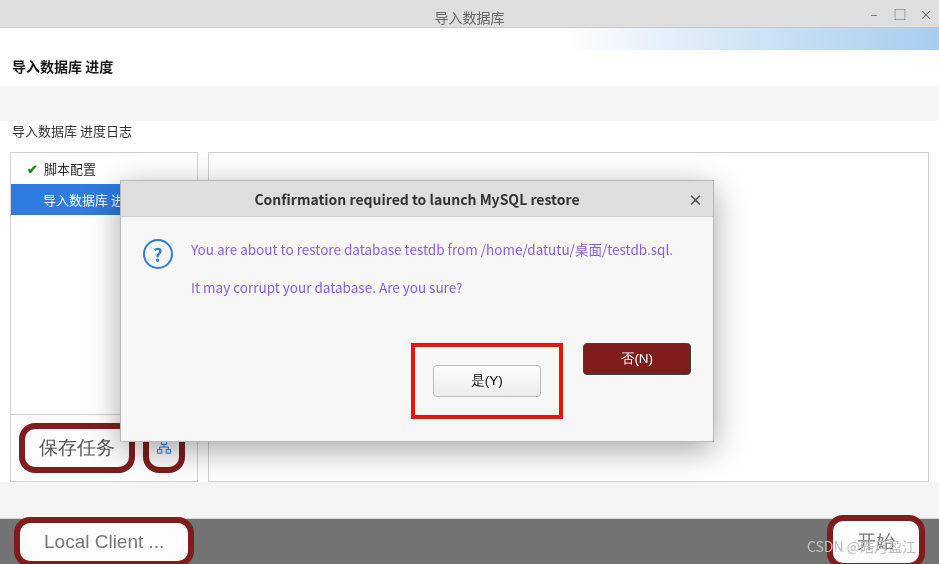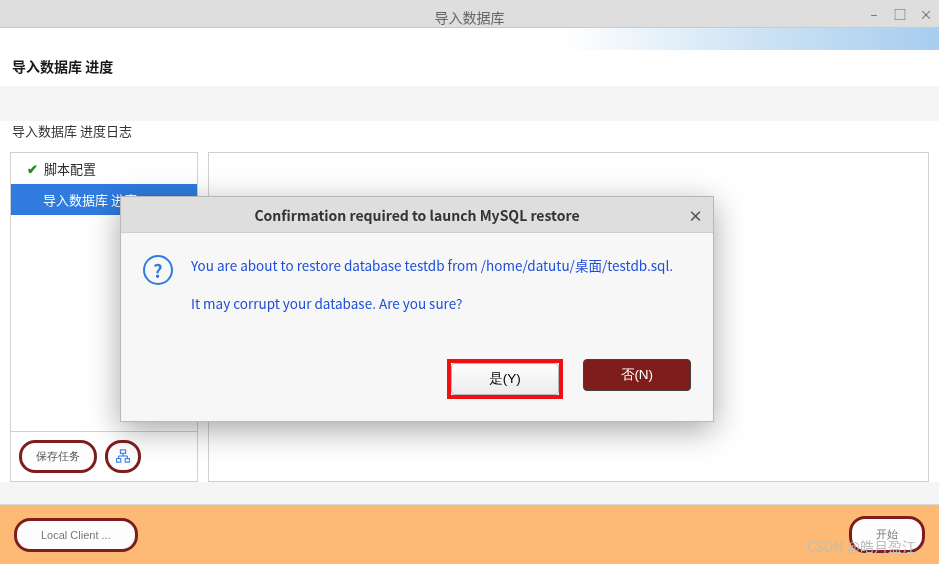--- a/index.html
+++ b/index.html
@@ -49,59 +49,59 @@
     .tree-child { padding-left: 32px; }
     .tree-item.selected { background: #2f7be0; color: #fff; }
     .check-icon { color: #1a8f1a; font-weight: bold; }
     .sidebar-bottom {
       border-top: 1px solid #d0d0d0;
       padding: 8px;
       display: flex;
       gap: 8px;
     }
     .btn {
-      border: 3px solid #7f1d1d;
+      border: 6px solid #7f1d1d;
       border-radius: 16px;
       background: #fdfdfd;
       padding: 6px 14px;
       color: #555;
       cursor: pointer;
-      font-size: 11px;
+      font-size: 19px;
     }
     .btn.icon-only { padding: 4px 8px; color: #2f7be0; }
     .content-pane { flex: 1; border: 1px solid #d0d0d0; background: #fff; }
     
     .footer {
       position: absolute;
       bottom: 0;
       left: 0;
       right: 0;
-      height: 60px;
+      height: 46px;
       border-top: 1px solid #d8d8d8;
-      background: #fdba74;
+      background: #737373;
       display: flex;
       align-items: center;
       padding: 0 14px;
     }
     .footer .spacer { flex: 1; }
     .footer .btn { padding: 8px 24px; color: #777; }
     .footer .btn + .btn { margin-left: 10px; text-decoration: underline; }
     .watermark {
       position: absolute;
       right: 23px;
       bottom: 8px;
       color: #bdbdbd;
       font-size: 14px;
       pointer-events: none;
     }
     
     .modal {
       position: absolute;
       left: 120px;
-      top: 196px;
+      top: 180px;
       width: 594px;
       background: #f7f7f7;
       border: 1px solid #b8b8b8;
       box-shadow: 0 8px 30px rgba(0,0,0,0.35);
     }
     .modal-titlebar {
       height: 36px;
       background: #dedede;
       display: flex;
       align-items: center;
@@ -110,21 +110,21 @@
       border-bottom: 1px solid #cfcfcf;
     }
     .modal-titlebar .mtitle { font-weight: bold; color: #333; font-size: 14px; }
     .modal-close { position: absolute; right: 10px; top: 8px; cursor: pointer; color: #555; font-weight: bold; font-size: 15px;}
     .modal-body { display: flex; padding: 22px 22px 10px; gap: 18px; }
     .q-icon {
       width: 30px; height: 30px; border: 2px solid #2f7be0; border-radius: 50%;
       color: #2f7be0; display: flex; align-items: center; justify-content: center;
       font-weight: bold; font-size: 18px; flex-shrink: 0;
     }
-    .modal-text p { margin-bottom: 18px; color: #1d4ed8; font-size: 13.5px; }
+    .modal-text p { margin-bottom: 18px; color: #8b5cf6; font-size: 13.5px; }
     .modal-actions {
       display: flex;
       justify-content: flex-end;
       gap: 20px;
       padding: 18px 22px 22px;
     }
     .mbtn {
       width: 108px;
       height: 32px;
       border-radius: 4px;
@@ -133,21 +133,21 @@
       cursor: pointer;
       font-size: 13.5px;
     }
     .mbtn.primary {
       background: #7f1d1d;
       border: 1px solid #404040;
       color: #fff;
     }
     .yes-wrap {
       border: 4px solid #e11;
-      padding: 0;
+      padding: 18px;
       display: inline-flex;
     }
   </style>
 </head>
 <body>
 
 <div class="titlebar">
   <span class="title">导入数据库</span>
   <div class="tbar-btns">
     <span class="tbar-btn">–</span>

